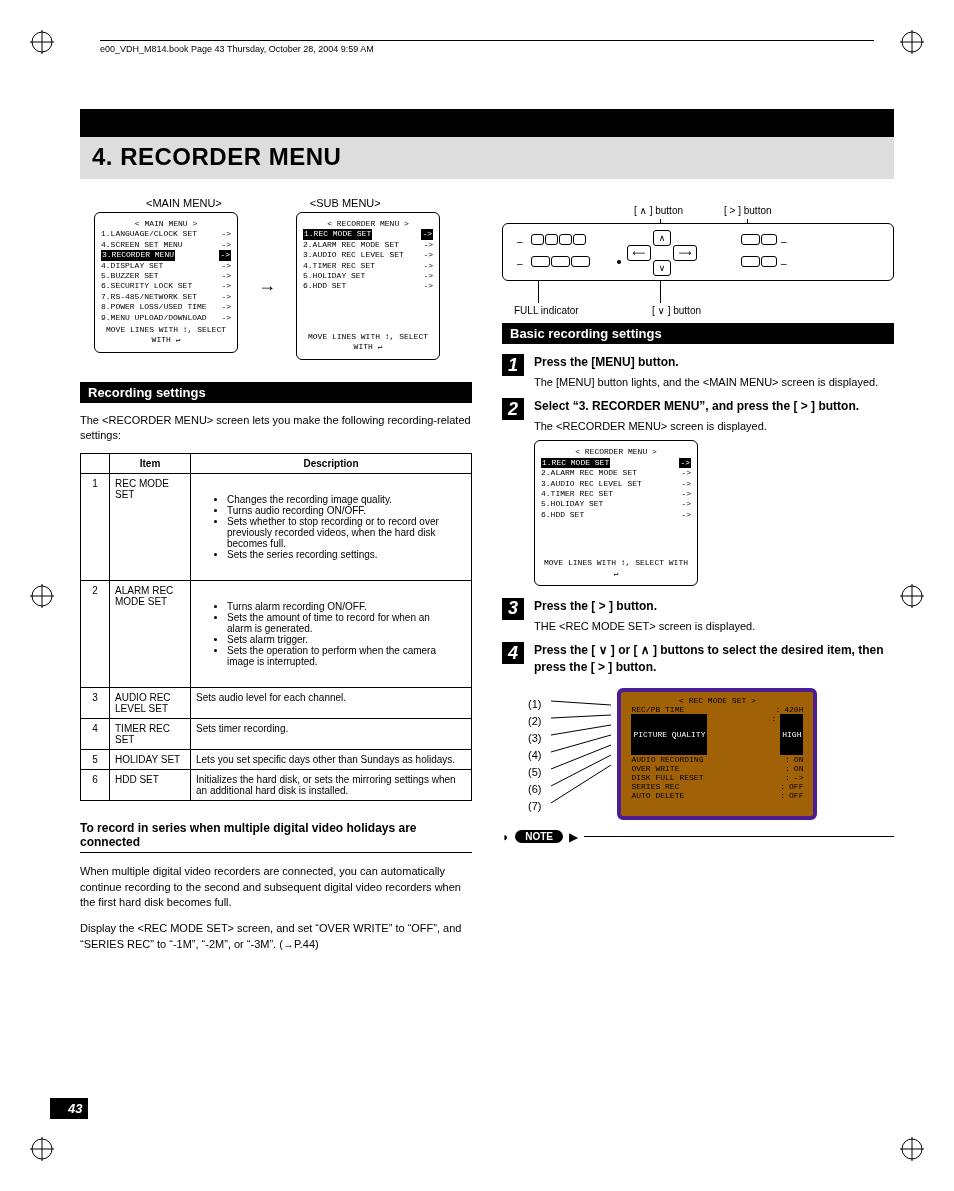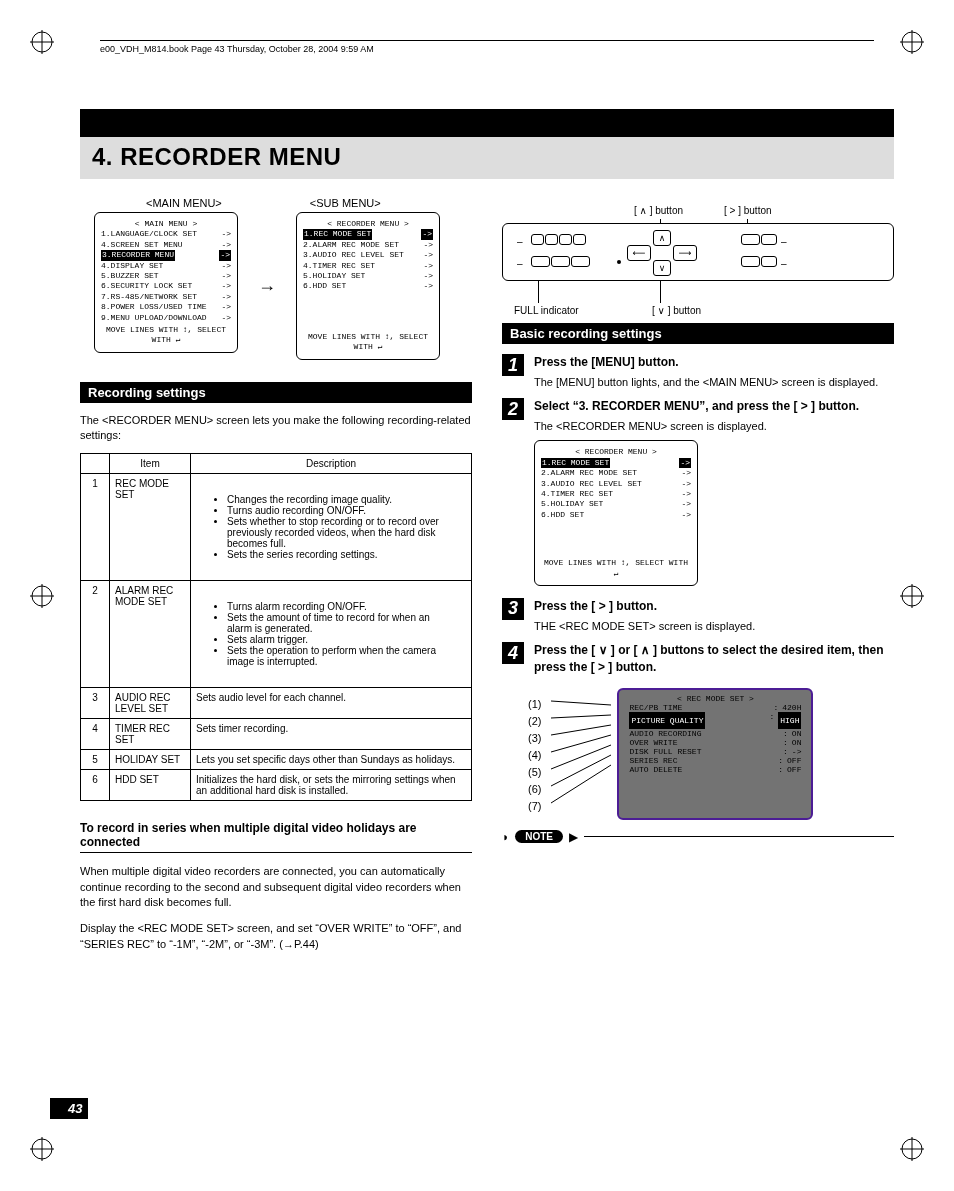--- a/index.html
+++ b/index.html
@@ -110,21 +110,21 @@
     width: 100%;
     font-size: 10px;
   }
   table.desc th, table.desc td {
     border: 1px solid #000;
     padding: 4px 5px;
     vertical-align: top;
   }
   table.desc th {
     text-align: center;
-    font-weight: normal;
+    font-weight: bold;
     background: #fff;
   }
   table.desc td:first-child {
     text-align: center;
     width: 18px;
   }
   table.desc td:nth-child(2) {
     width: 70px;
   }
   .desc ul {
@@ -226,38 +226,38 @@
     padding: 1px 10px;
     border-radius: 9px;
     font-weight: bold;
   }
   .note-line {
     flex: 1;
     height: 1px;
     background: #000;
   }
   .rec-mode-box {
-    border: 2px solid #4c1d95;
+    border: 4px solid #4c1d95;
     border-radius: 6px;
     font-family: "Courier New", monospace;
     font-size: 8px;
-    background: #737373;
+    background: #a16207;
     padding: 4px 6px 14px 6px;
     width: 180px;
     position: relative;
   }
   .rec-row {
     display: flex;
     justify-content: space-between;
     padding: 0 4px;
   }
   .rec-highlight {
     background: #000;
     color: #fff;
-    padding: 4px 2px;
+    padding: 16px 2px;
   }
   .callouts {
     display: flex;
     gap: 6px;
     margin-top: 8px;
   }
   .callout-nums {
     font-size: 11px;
     line-height: 1.55;
     padding-top: 8px;

